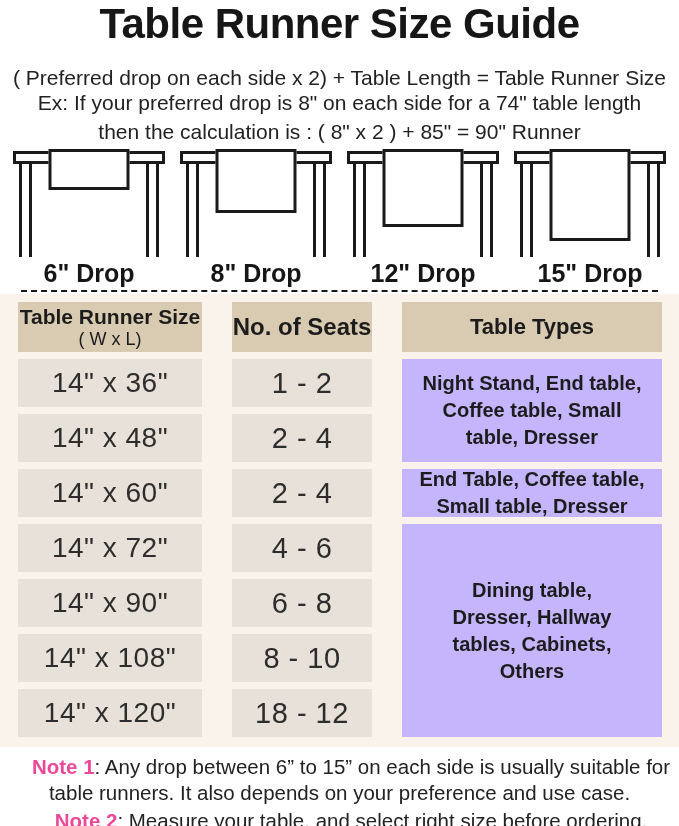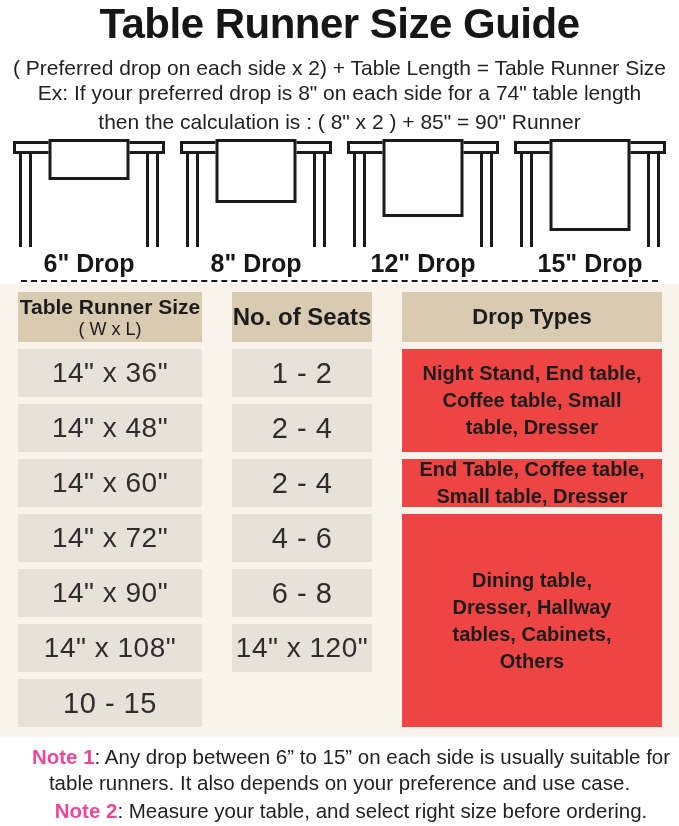--- a/index.html
+++ b/index.html
@@ -14,21 +14,21 @@
   
   .top { padding-top: 2px; text-align: center; }
   .title {
     font-size: 42px;
     font-weight: 800;
     letter-spacing: -0.5px;
     line-height: 44px;
     color: #161616;
   }
   .subline { font-size: 21px; line-height: 25px; color: #222222; }
-  .formula { margin-top: 9px; }
+  .formula { margin-top: 19px; }
   .ex1 { margin-top: 0; }
   .ex2 { margin-top: 4px; }
 
   
   .illus-row {
     display: flex;
     justify-content: space-between;
     padding: 0 13px;
     margin-top: 5px;
   }
@@ -86,21 +86,21 @@
   .h-size-l2 { font-size: 18px; font-weight: 400; line-height: 21px; }
   .h-seats { font-size: 24px; }
   .h-types { font-size: 22px; }
   .cell {
     background: #e8e1da;
     display: flex; align-items: center; justify-content: center;
     font-size: 28px; color: #2d2d2d; letter-spacing: 0.5px;
   }
   .seats-cell { font-size: 29px; }
   .types-cell {
-    background: #ef4444;
+    background: #c4b5fd;
     grid-column: 3;
     display: flex; align-items: center; justify-content: center;
     font-weight: 700; font-size: 20px; line-height: 27px;
     text-align: center; white-space: pre-line; color: #1c1c1c;
   }
   .t1 { grid-row: 2 / span 2; }
   .t2 { grid-row: 4; }
   .t3 { grid-row: 5 / span 4; }
 
   
@@ -165,21 +165,21 @@
 </div>
 
 <div class="grid-section">
   <div class="grid">
 
     <div class="hcell">
       <span class="h-size-l1">Table Runner Size</span>
       <span class="h-size-l2">( W x L)</span>
     </div>
     <div class="hcell h-seats">No. of Seats</div>
-    <div class="hcell h-types">Drop Types</div>
+    <div class="hcell h-types">Table Types</div>
 
     <div class="types-cell t1">Night Stand, End table,
 Coffee table, Small
 table, Dresser</div>
     <div class="types-cell t2">End Table, Coffee table,
 Small table, Dresser</div>
     <div class="types-cell t3">Dining table,
 Dresser, Hallway
 tables, Cabinets,
 Others</div>
@@ -193,23 +193,24 @@
     <div class="cell">14" x 60"</div>
     <div class="cell seats-cell">2 - 4</div>
 
     <div class="cell">14" x 72"</div>
     <div class="cell seats-cell">4 - 6</div>
 
     <div class="cell">14" x 90"</div>
     <div class="cell seats-cell">6 - 8</div>
 
     <div class="cell">14" x 108"</div>
+    <div class="cell seats-cell">8 - 10</div>
 
     <div class="cell">14" x 120"</div>
-    <div class="cell seats-cell">10 - 15</div>
+    <div class="cell seats-cell">18 - 12</div>
   </div>
 </div>
 
 <div class="notes">
   <p class="note"><b>Note 1</b><span>: Any drop between 6” to 15” on each side is usually suitable for
 table runners. It also depends on your preference and use case.</span></p>
   <p class="note"><b>Note 2</b><span>: Measure your table, and select right size before ordering.</span></p>
 </div>
 
 </body></html>

